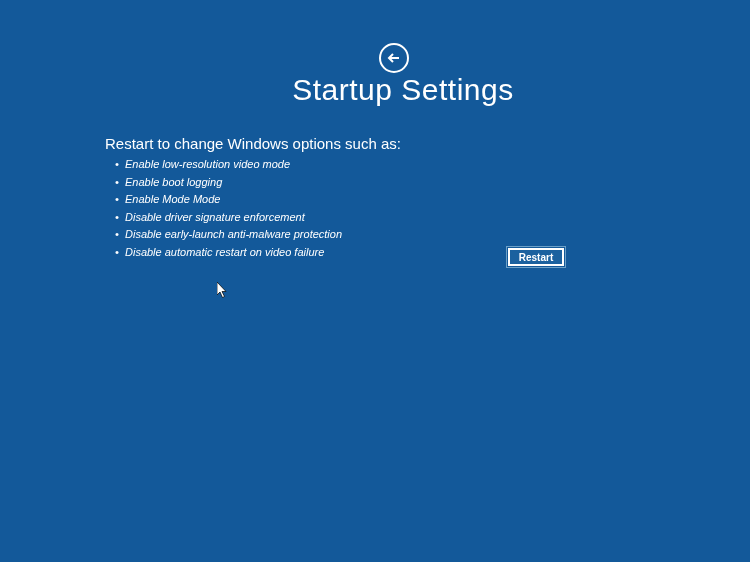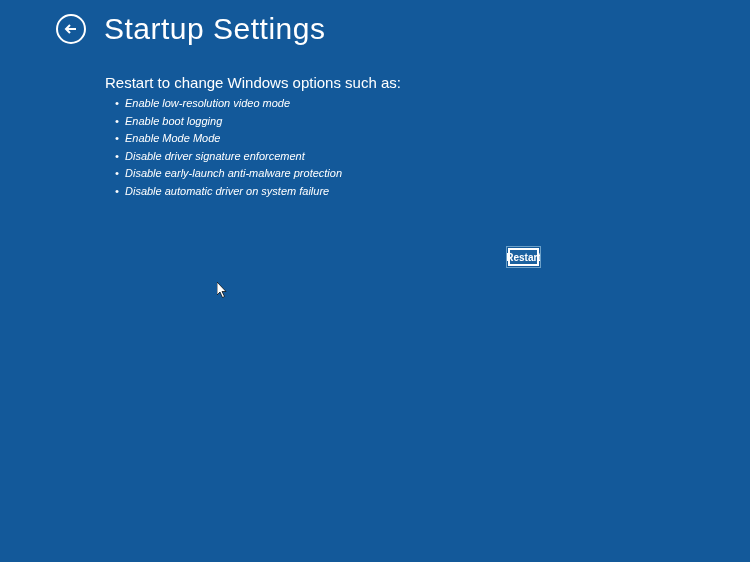--- a/index.html
+++ b/index.html
@@ -12,22 +12,23 @@
       height: 562px;
       background-color: #13599a;
       font-family: "Segoe UI", Arial, sans-serif;
       color: #ffffff;
       position: relative;
       overflow: hidden;
     }
     .header {
       display: flex;
       align-items: center;
-      padding-top: 12px;
+      padding-top: 43px;
       padding-left: 56px;
+      flex-direction: column;
     }
     .back-button {
       width: 30px;
       height: 30px;
       border: 2px solid #ffffff;
       border-radius: 50%;
       display: flex;
       align-items: center;
       justify-content: center;
       cursor: pointer;
@@ -67,21 +68,21 @@
     .options-list li::before {
       content: "•";
       position: absolute;
       left: 0;
       top: 0;
     }
     .restart-button {
       position: absolute;
       top: 248px;
       left: 508px;
-      width: 31px;
+      width: 56px;
       height: 18px;
       background-color: #1b619f;
       border: 2px solid #ffffff;
       outline: 1px solid #6ca0c8;
       outline-offset: 1px;
       color: #ffffff;
       font-size: 10px;
       font-family: inherit;
       font-weight: 600;
       cursor: pointer;
@@ -112,21 +113,21 @@
 </div>
 
 <div class="content">
   <div class="subtitle">Restart to change Windows options such as:</div>
   <ul class="options-list">
     <li>Enable low-resolution video mode</li>
     <li>Enable boot logging</li>
     <li>Enable Mode Mode</li>
     <li>Disable driver signature enforcement</li>
     <li>Disable early-launch anti-malware protection</li>
-    <li>Disable automatic driver on system failure</li>
+    <li>Disable automatic restart on video failure</li>
   </ul>
 </div>
 
 <button class="restart-button">Restart</button>
 
 <svg class="cursor" viewBox="0 0 12 18">
   <path d="M0,0 L0,13 L3,10 L5.5,15.5 L7.5,14.5 L5,9.5 L9,9.5 Z" fill="#ffffff" stroke="#000000" stroke-width="0.7"></path>
 </svg>
 
 </body></html>

